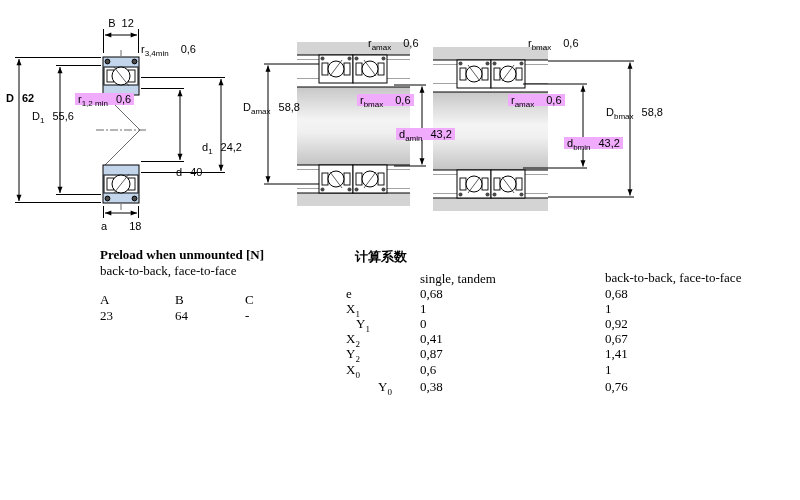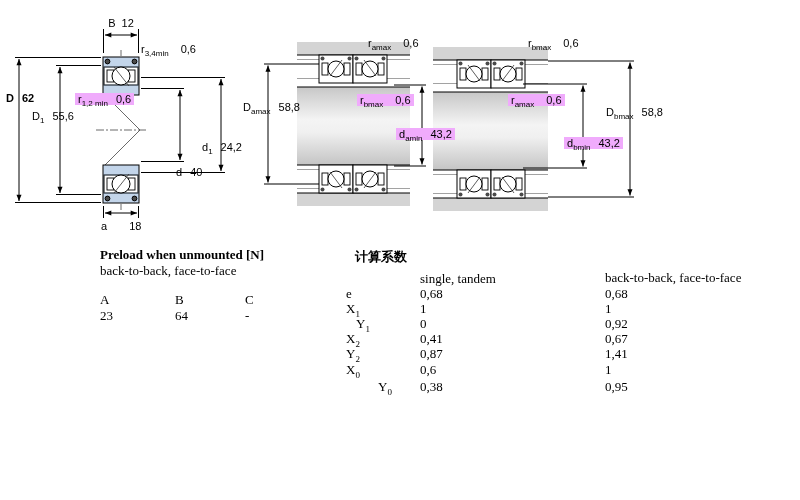--- a/index.html
+++ b/index.html
@@ -227,15 +227,15 @@
 <div class="t" style="left:346px;top:347px;"><span>Y</span><sub>2</sub></div>
 <div class="t" style="left:420px;top:347px;">0,87</div>
 <div class="t" style="left:605px;top:347px;">1,41</div>
 
 <div class="t" style="left:346px;top:363px;"><span>X</span><sub>0</sub></div>
 <div class="t" style="left:420px;top:363px;">0,6</div>
 <div class="t" style="left:605px;top:363px;">1</div>
 
 <div class="t" style="left:346px;top:380px;margin-left:32px;"><span>Y</span><sub>0</sub></div>
 <div class="t" style="left:420px;top:380px;">0,38</div>
-<div class="t" style="left:605px;top:380px;">0,95</div>
+<div class="t" style="left:605px;top:380px;">0,76</div>
 
 </div>
 
 </body></html>

